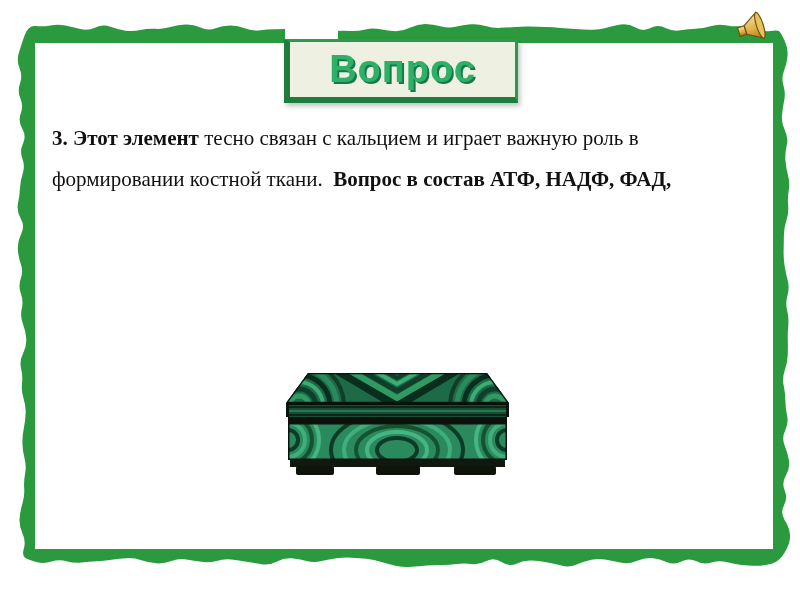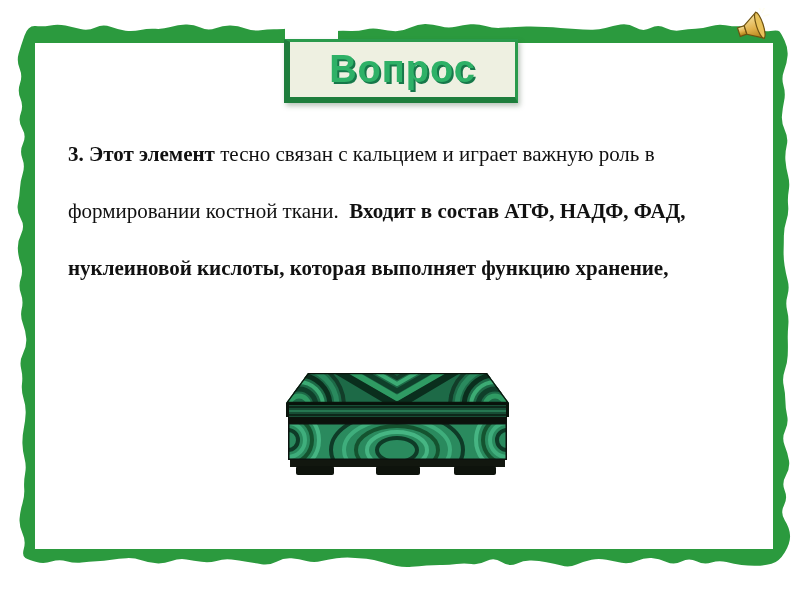--- a/index.html
+++ b/index.html
@@ -20,21 +20,21 @@
     display:flex;align-items:center;justify-content:center;
   }
   .title-box span{
     font-family:"Liberation Sans",sans-serif;font-weight:bold;font-size:38px;
     color:var(--title-color,#2eb167);
     text-shadow:2px 2px 0 #17784a;
     letter-spacing:1px;
   }
 
   .question{position:absolute;left:52px;top:118px;width:720px;z-index:2;color:#111;}
-  .question p{margin:16px;height:41px;line-height:41px;font-size:21px;white-space:nowrap;}
+  .question p{margin:0;height:41px;line-height:41px;font-size:21px;white-space:nowrap;}
   .question .b{font-weight:bold;}
 
   #sound-svg{position:absolute;left:731px;top:8px;z-index:4;cursor:pointer;}
   #box-svg{position:absolute;left:281px;top:370px;z-index:2;}
 </style>
 </head>
 <body>
 
 <div class="slide">
 
@@ -62,22 +62,21 @@
       </g>
     </g>
   </svg>
 
   <div class="title-box">
     <span>Вопрос</span>
   </div>
 
   <div class="question">
     <p><span class="b">3. Этот элемент </span><span>тесно связан с кальцием и играет важную роль в</span></p>
-    <p><span>формировании костной ткани.&nbsp; </span><span class="b">Входит в состав АТФ, НАДФ, ФАД,</span></p>
-    <p><span class="b">нуклеиновой кислоты, которая выполняет функцию хранение,</span></p>
+    <p><span>формировании костной ткани.&nbsp; </span><span class="b">Вопрос в состав АТФ, НАДФ, ФАД,</span></p>
   </div>
 
   <svg id="box-svg" width="232" height="112" viewBox="0 0 232 112">
     <defs>
       <clipPath id="clipLid">
           <polygon points="27,3 206,3 228,33 5,33"></polygon>
         </clipPath>
       <clipPath id="clipRim">
           <rect x="5" y="33" width="223" height="14"></rect>
         </clipPath>

